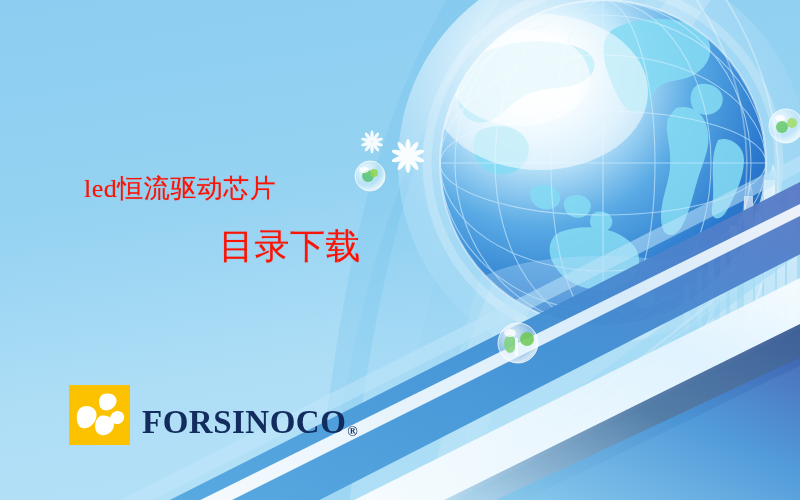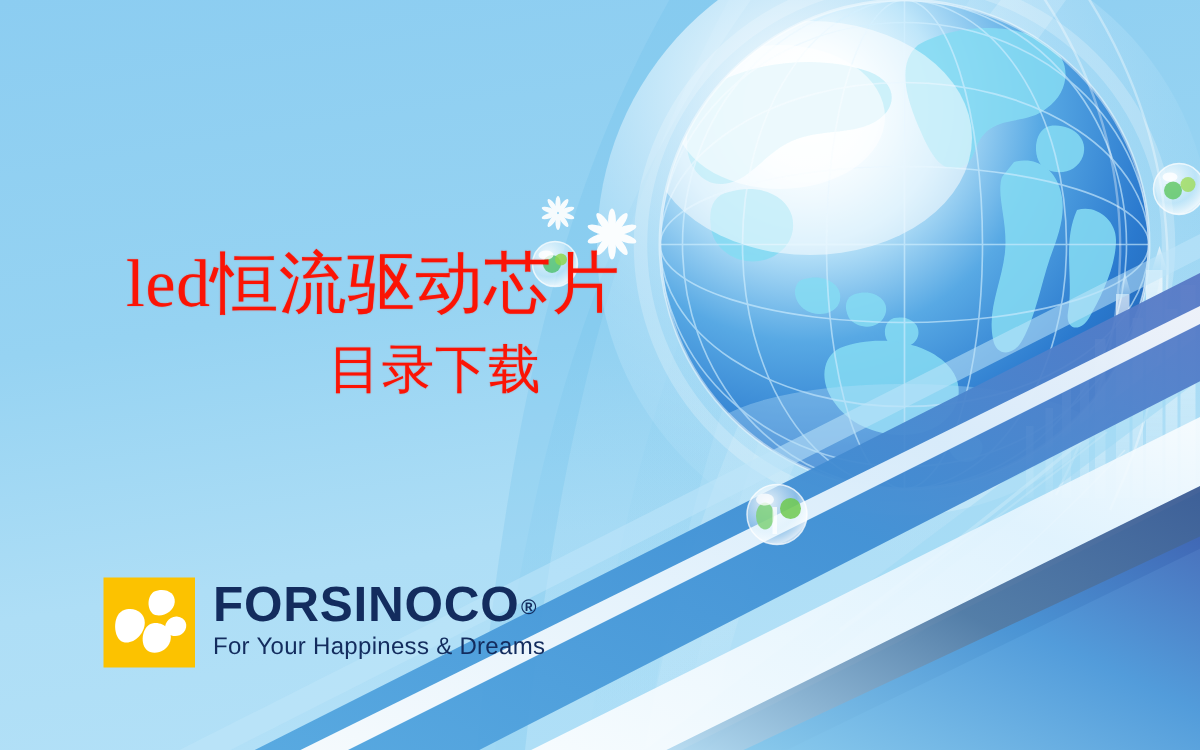--- a/index.html
+++ b/index.html
@@ -35,21 +35,21 @@
   }
   .headline-line {
     color: #fb1405;
     font-family: "Liberation Serif", serif;
     font-size: 34px;
     line-height: 58px;
     letter-spacing: 0.5px;
     white-space: nowrap;
     text-shadow: 0 0 1px rgba(251,20,5,0.45);
   }
-  .headline-line.l1 { font-size: 45px; }
+  .headline-line.l1 { font-size: 26px; }
   .headline-line.l2 { font-size: 35px; padding-left: 12px; text-align: center; }
 
   
   .logo-block {
     position: absolute;
     left: 69px;
     top: 385px;
     display: flex;
     align-items: flex-start;
     z-index: 40;
@@ -64,28 +64,29 @@
   .logo-mark svg { display:block; width:61px; height:60px; }
   .logo-text {
     margin-left: 12px;
     display: flex;
     flex-direction: column;
     justify-content: flex-start;
     padding-top: 1px;
   }
   .brand-name {
     color: #132c5e;
-    font-family: Liberation Sans, sans-serif;
+    font-family: Liberation Serif, serif;
     font-weight: bold;
     font-size: 33px;
     line-height: 33px;
     letter-spacing: 0.5px;
     white-space: nowrap;
     display: flex;
-    align-items: center;
+    align-items: flex-end;
+    margin-top: 20px;
   }
   .brand-reg {
     font-size: 14px;
     line-height: 14px;
     margin-left: 1px;
     margin-top: 2px;
     font-weight: bold;
   }
   .brand-tagline {
     color: #132c5e;
@@ -359,17 +360,16 @@
           <path d="M13 22 C 20 19, 27.5 23, 27.5 30 C 27.5 38, 19.5 45, 13 43 C 6.5 41, 5.5 25.5, 13 22 Z"></path>
           <path d="M33 30.5 C 40.5 29.5, 46.5 35.5, 44.5 42.5 C 42.5 49.5, 33 52.5, 28.5 48 C 24 43.5, 26 31.6, 33 30.5 Z"></path>
         </g>
       </svg>
     </div>
     <div class="logo-text">
       <div class="brand-name">
         <span>FORSINOCO</span>
           <span class="brand-reg">®</span>
       </div>
-      <div class="brand-tagline">For Your Happiness &amp; Dreams</div>
     </div>
   </div>
 
 </div>
 
 </body></html>

